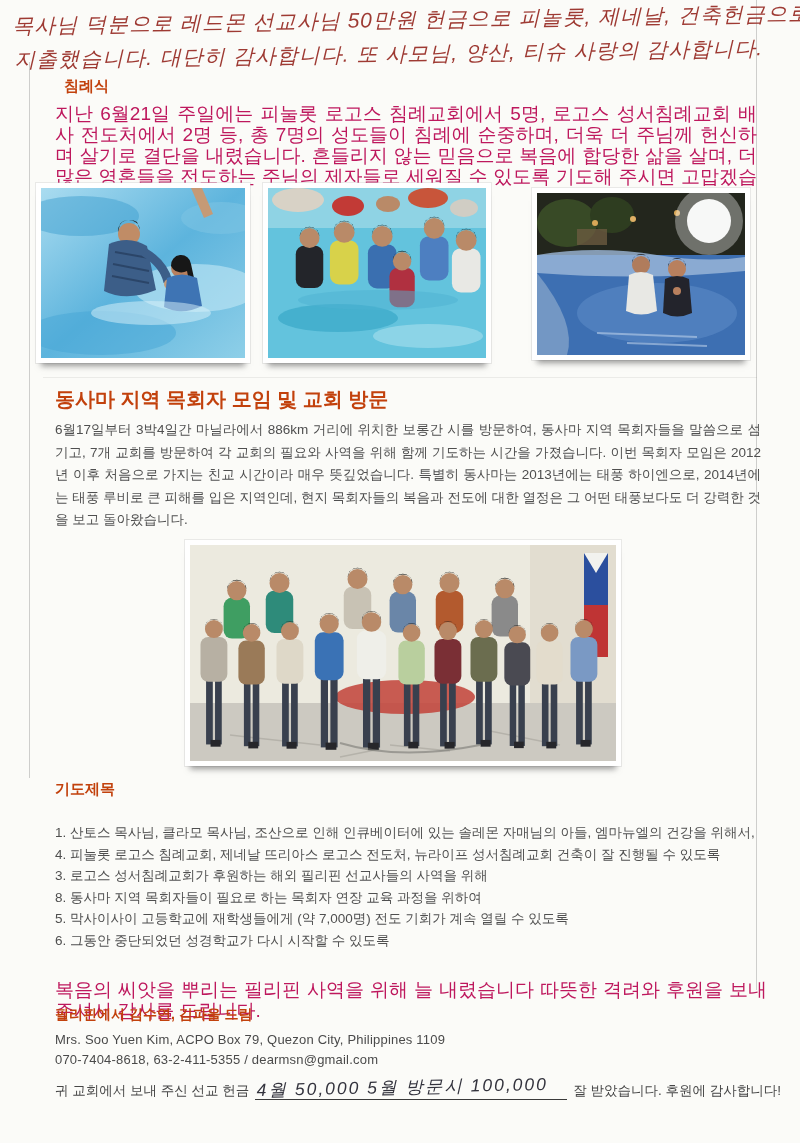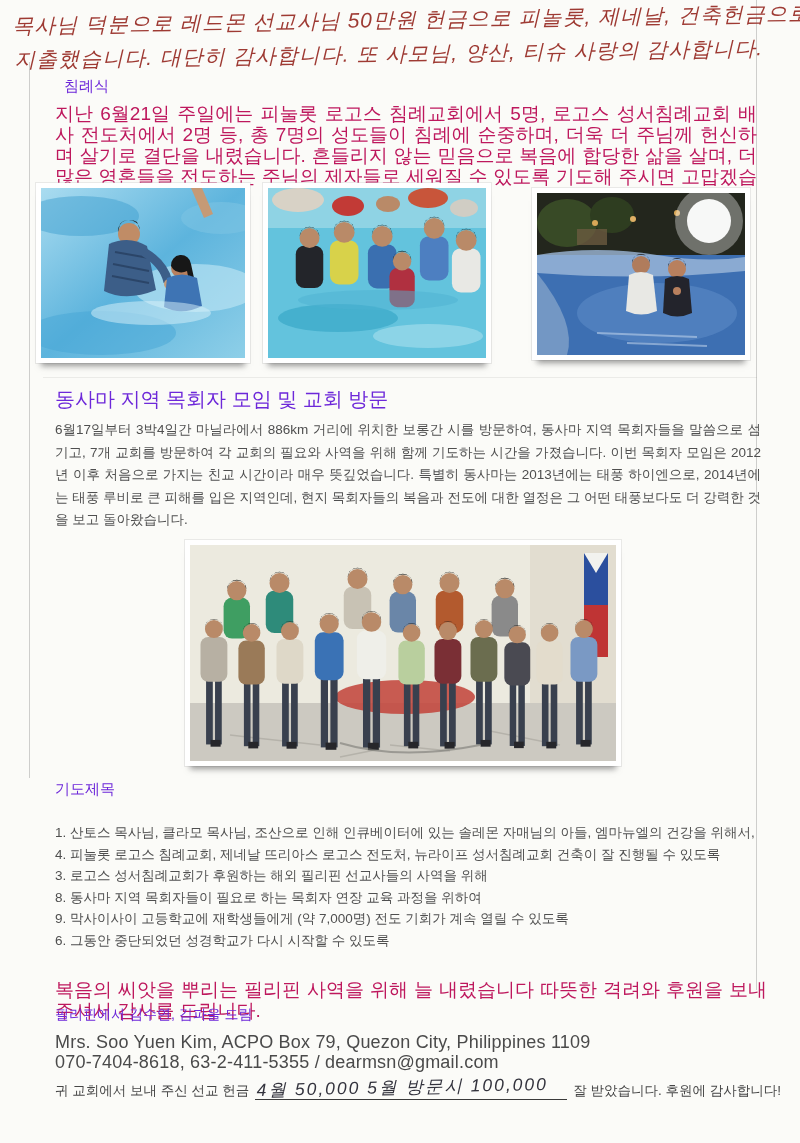--- a/index.html
+++ b/index.html
@@ -13,42 +13,42 @@
   
   .hw-red{
     color:#9e3a33;font-size:21px;font-style:italic;font-weight:500;
     letter-spacing:1px;white-space:nowrap;transform:rotate(-0.9deg);
     transform-origin:left top;
   }
   
   .vline{width:1px;background:rgba(150,150,150,.45);}
   .hline{height:1px;background:rgba(120,120,120,.12);}
   
-  .h1{font-weight:normal;color:#6d28d9;}
+  .h1{font-weight:bold;color:#c2410c;}
   .para{font-size:19px;line-height:21px;text-align:justify;color:#be185d;}
   .para2{font-size:13.5px;line-height:22.5px;text-align:justify;color:#4f4f4f;}
   .list-item{font-size:13.5px;line-height:21.5px;color:#4f4f4f;}
   
   .photo{
     background:#fff;padding:5px;
     box-shadow:0 8px 6px -5px rgba(100,100,100,.65), 0 0 0 1px rgba(200,200,200,.35);
   }
   .photo svg{display:block;}
   
   .receipt{display:flex;align-items:flex-end;font-size:13.5px;color:#464646;}
   .blank-line{
     display:inline-block;width:312px;height:16px;position:relative;
     border-bottom:1.6px solid #3a3a3a;margin:0 6px;
   }
   .hw-dark{
     position:absolute;left:2px;bottom:-3px;white-space:nowrap;
     color:#33333d;font-size:17.5px;font-style:italic;font-weight:500;
     letter-spacing:2px;transform:rotate(-1.2deg);transform-origin:left bottom;
   }
-  .addr{font-size:18px;color:#4a4a4a;letter-spacing:.2px;}
+  .addr{font-size:13px;color:#4a4a4a;letter-spacing:.2px;}
 </style>
 </head>
 <body>
 
 <svg width="0" height="0" style="position:absolute" aria-hidden="true">
   <defs>
     <g id="fig">
       <rect x="9" y="50" width="6" height="62" fill="#39404e"></rect>
       <rect x="17" y="50" width="6" height="62" fill="#39404e"></rect>
       <rect x="13" y="108" width="9" height="6" fill="#26262a"></rect>
@@ -196,21 +196,21 @@
     <path d="M150 198 q60 18 140 2" stroke="#7a7a74" stroke-width="2" fill="none" opacity=".6"></path>
   </svg>
 </div>
 
 <div class="abs h1" style="left:55px;top:780px;font-size:15px">기도제목</div>
 <div class="abs" style="left:55px;top:822px;width:712px">
   <div class="list-item">1. 산토스 목사님, 클라모 목사님, 조산으로 인해 인큐베이터에 있는 솔레몬 자매님의 아들, 엠마뉴엘의 건강을 위해서,</div>
   <div class="list-item">4. 피눌롯 로고스 침례교회, 제네날 뜨리아스 로고스 전도처, 뉴라이프 성서침례교회 건축이 잘 진행될 수 있도록</div>
   <div class="list-item">3. 로고스 성서침례교회가 후원하는 해외 필리핀 선교사들의 사역을 위해</div>
   <div class="list-item">8. 동사마 지역 목회자들이 필요로 하는 목회자 연장 교육 과정을 위하여</div>
-  <div class="list-item">9. 막사이사이 고등학교에 재학생들에게 (약 7,000명) 전도 기회가 계속 열릴 수 있도록</div>
+  <div class="list-item">5. 막사이사이 고등학교에 재학생들에게 (약 7,000명) 전도 기회가 계속 열릴 수 있도록</div>
   <div class="list-item">6. 그동안 중단되었던 성경학교가 다시 시작할 수 있도록</div>
 </div>
 <div class="abs para" style="left:55px;top:979px;width:712px">복음의 씨앗을 뿌리는 필리핀 사역을 위해 늘 내렸습니다 따뜻한 격려와 후원을 보내 주셔서 감사를 드립니다.</div>
 
 <div class="abs h1" style="left:55px;top:1006px;font-size:14px">필리핀에서 김수연, 김파울 드림</div>
 <div class="abs addr" style="left:55px;top:1032px">Mrs. Soo Yuen Kim, ACPO Box 79, Quezon City, Philippines 1109</div>
 <div class="abs addr" style="left:55px;top:1052px">070-7404-8618, 63-2-411-5355 / dearmsn@gmail.com</div>
 
 <div class="abs receipt" style="left:55px;top:1082px">
   <span>귀 교회에서 보내 주신 선교 헌금</span>

